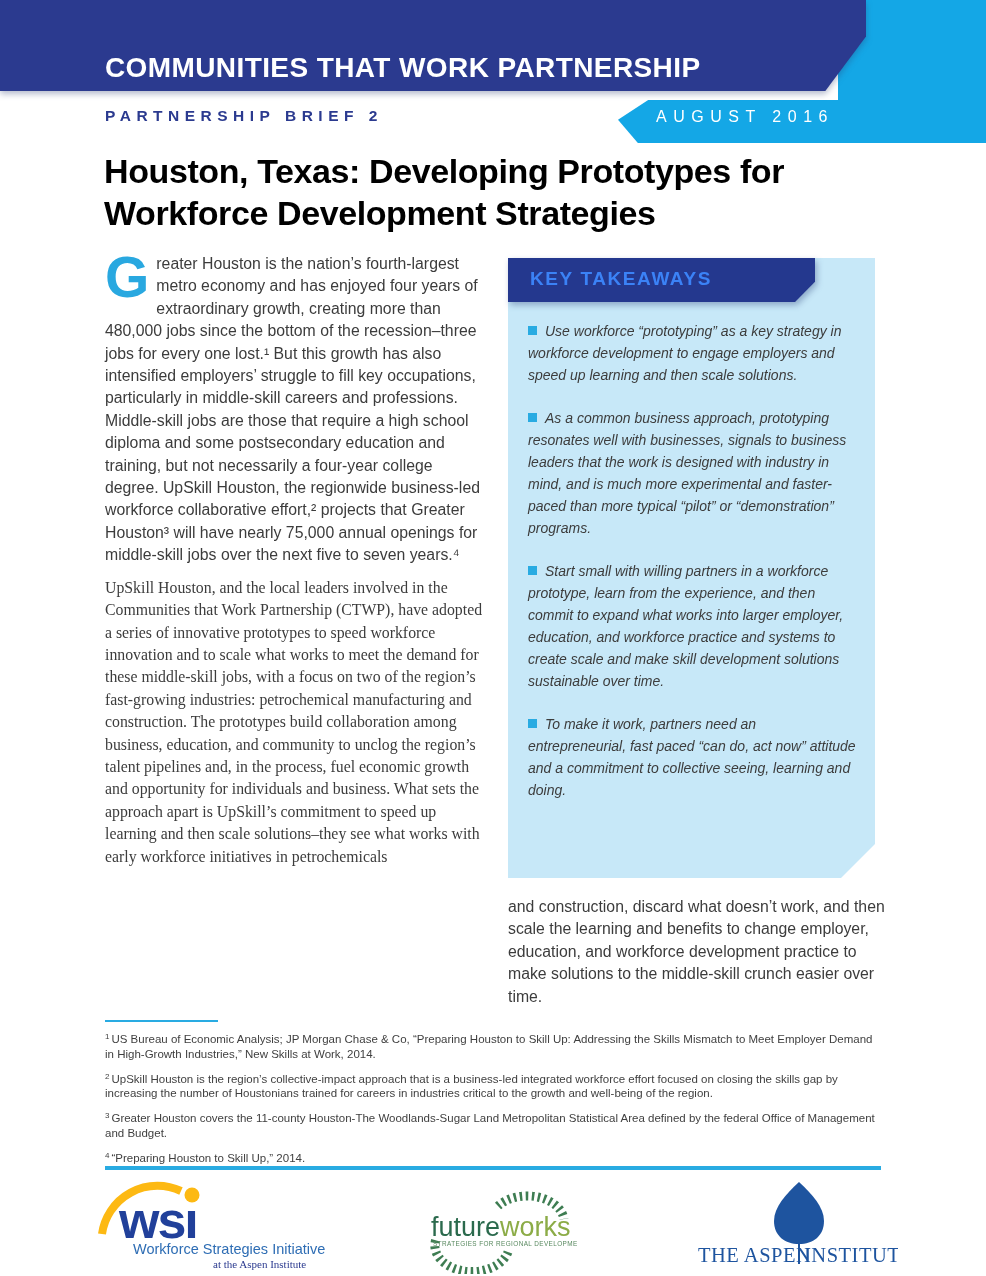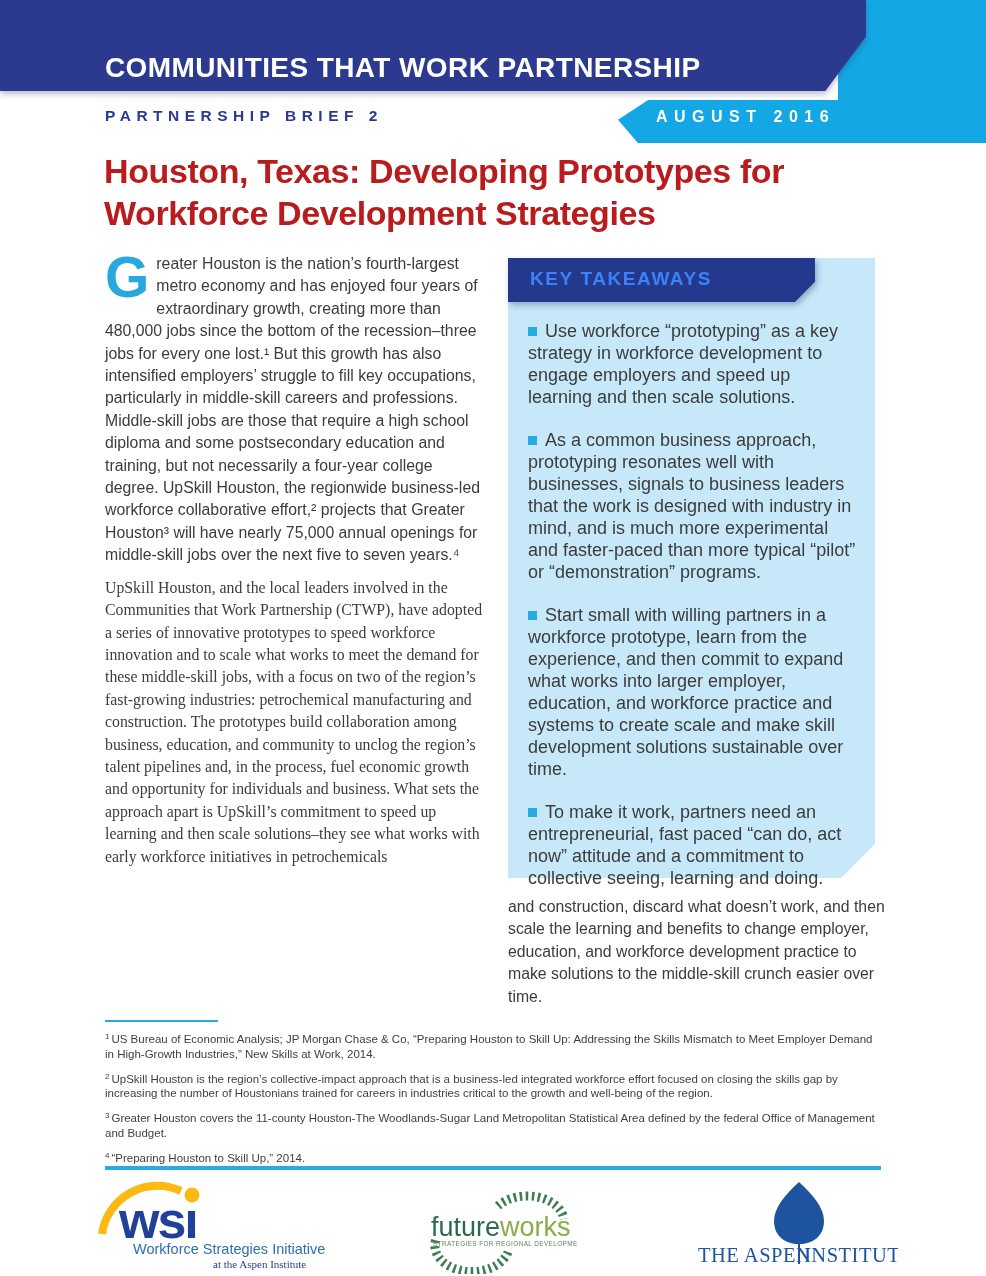--- a/index.html
+++ b/index.html
@@ -15,44 +15,44 @@
   }
   .banner-shadow { position:absolute; left:0; top:0; width:866px; height:95px;
     filter:drop-shadow(0 3px 3px rgba(40,58,112,0.35)); }
   .banner-title { position:absolute; left:105px; top:52px; color:#ffffff; font-size:28px;
     font-weight:bold; letter-spacing:0.4px; }
   .date-ribbon {
     position:absolute; left:618px; top:100px; width:368px; height:43px; background:#14A7E6;
     clip-path:polygon(8.2% 0, 100% 0, 100% 100%, 5.4% 100%, 0 46%);
   }
   .date-label { position:absolute; left:656px; top:108px; color:#ffffff; font-size:16px;
-    font-weight:bold; letter-spacing:6.5px; }
+    font-weight:normal; letter-spacing:6.5px; }
   .brief-label { position:absolute; left:105px; top:107px; color:#2B3A8F; font-size:15.5px;
     font-weight:bold; letter-spacing:5.5px;text-align:center; }
 
-  .page-title { position:absolute; left:104px; top:150px; width:820px; color:#b91c1c;
+  .page-title { position:absolute; left:104px; top:150px; width:820px; color:#000000;
     font-size:34px; line-height:42px; font-weight:bold; letter-spacing:-0.4px; }
 
   
   .left-col { position:absolute; left:105px; top:253px; width:378px; color:#3C3C3C;
     font-size:15.8px; line-height:22.4px; }
   .left-col p + p { margin-top:10px;font-family:Liberation Serif, serif; }
   .dropcap { float:left; color:#29A8E0; font-weight:bold; font-size:57px; line-height:42px;
     margin:3px 7px 0 0; }
 
   .kt-box { position:absolute; left:508px; top:258px; width:367px; height:620px; background:#C7E8F8;
     clip-path:polygon(0 0, 100% 0, 100% calc(100% - 34px), calc(100% - 34px) 100%, 0 100%); }
   .kt-bar-wrap { position:absolute; left:508px; top:258px; width:307px; height:46px;
     filter:drop-shadow(2px 3px 3px rgba(30,50,110,0.35)); }
   .kt-bar { width:307px; height:44px; background:#24388E;
     clip-path:polygon(0 0, 100% 0, 100% 54%, 93.5% 100%, 0 100%); }
   .kt-title { position:absolute; left:530px; top:268px; color:#3b82f6; font-size:19px;
     font-weight:bold; letter-spacing:1.6px; }
   .kt-body { position:absolute; left:528px; top:320px; width:330px; color:#3C3C3C;
-    font-size:18px; line-height:22px; }
+    font-size:14px; line-height:22px;font-style:italic; }
   .kt-bullet { margin-bottom:21px; }
   .sq { display:inline-block; width:9px; height:9px; background:#29ABE2; margin-right:8px;
     position:relative; top:-1px; }
 
   .right-col-cont { position:absolute; left:508px; top:896px; width:382px; color:#3C3C3C;
     font-size:15.8px; line-height:22.4px; }
 
   
   .fn-sep { position:absolute; left:105px; top:1020px; width:113px; height:2px; background:#29ABE2; }
   .footnotes { position:absolute; left:105px; top:1030px; width:778px; color:#3F3F3F;

